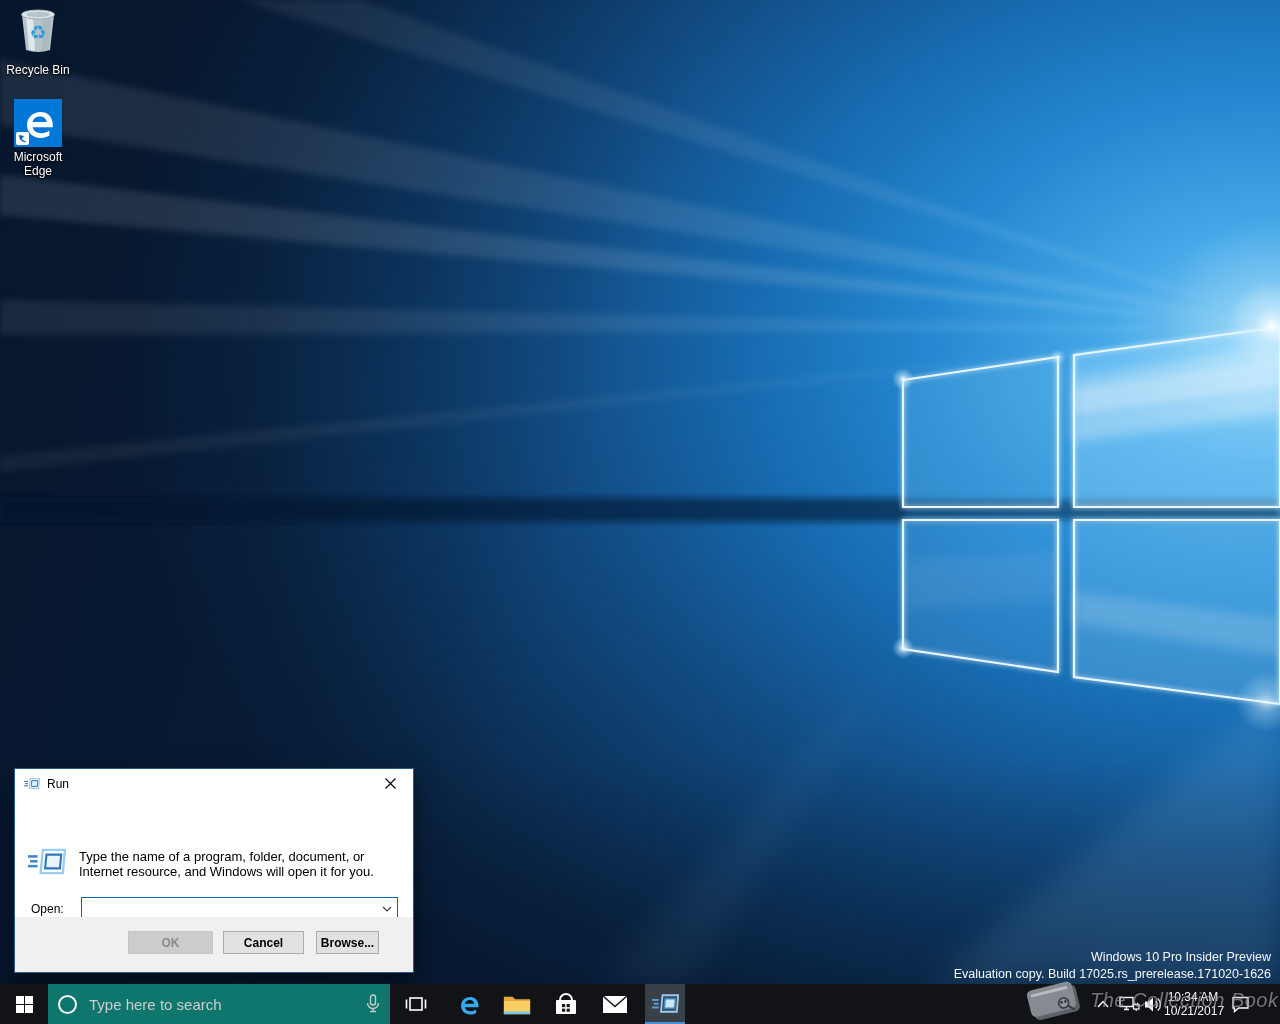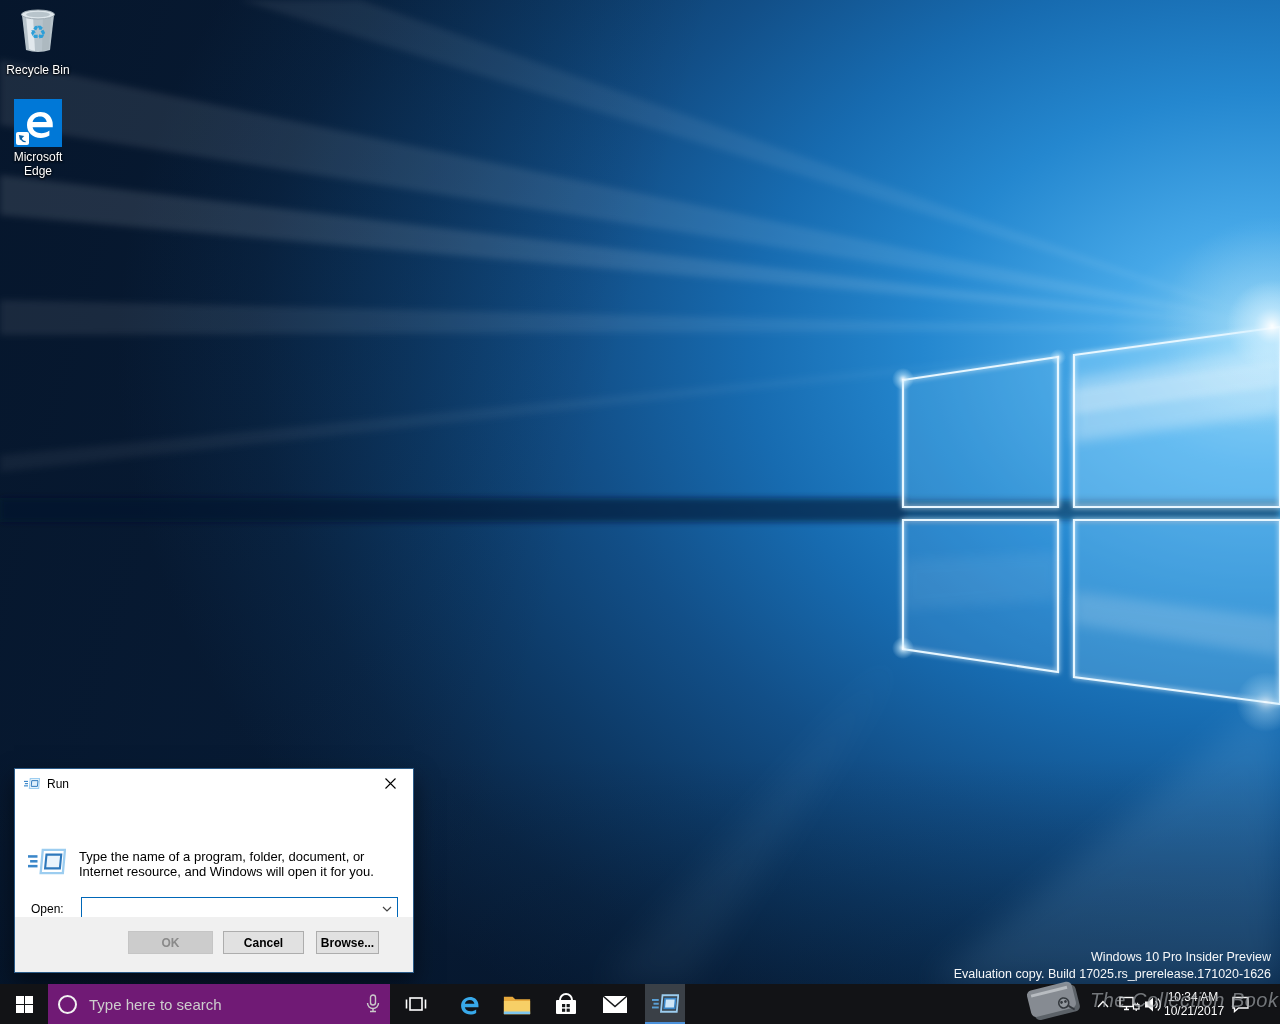--- a/index.html
+++ b/index.html
@@ -66,21 +66,21 @@
     background:#e1e1e1; border:1px solid #adadad; color:#000; cursor:default;font-weight:bold;
   }
   .rd-btn-ok { left:113px; width:85px; background:#cccccc; border:1px solid #c5c5c5; color:#8a8a8a; }
   .rd-btn-cancel { left:208px; width:81px; }
   .rd-btn-browse { left:301px; width:63px; }
 
   
   .taskbar { position:absolute; left:0; bottom:0; width:1280px; height:40px; background:#121316; z-index:50; }
   .tb-start { position:absolute; left:0; top:0; width:48px; height:40px; display:flex; align-items:center; justify-content:center; }
   .tb-search {
-    position:absolute; left:48px; top:0; width:342px; height:40px; background:#701a75;
+    position:absolute; left:48px; top:0; width:342px; height:40px; background:#0f766e;
     display:flex; align-items:center;
   }
   .cortana-ring { width:19px; height:19px; border:2.5px solid #f2f2f2; border-radius:50%; margin-left:10px; }
   .tb-search input {
     flex:1; background:transparent; border:none; outline:none; color:#e8e8e8;
     font-size:15px; margin-left:12px; font-family:"Liberation Sans",sans-serif;
   }
   .tb-search input::placeholder { color:#cdcdcd; opacity:1; }
   .tb-mic { width:34px; display:flex; align-items:center; justify-content:center; }
   .tb-btn { position:absolute; top:0; width:40px; height:40px; display:flex; align-items:center; justify-content:center; }

